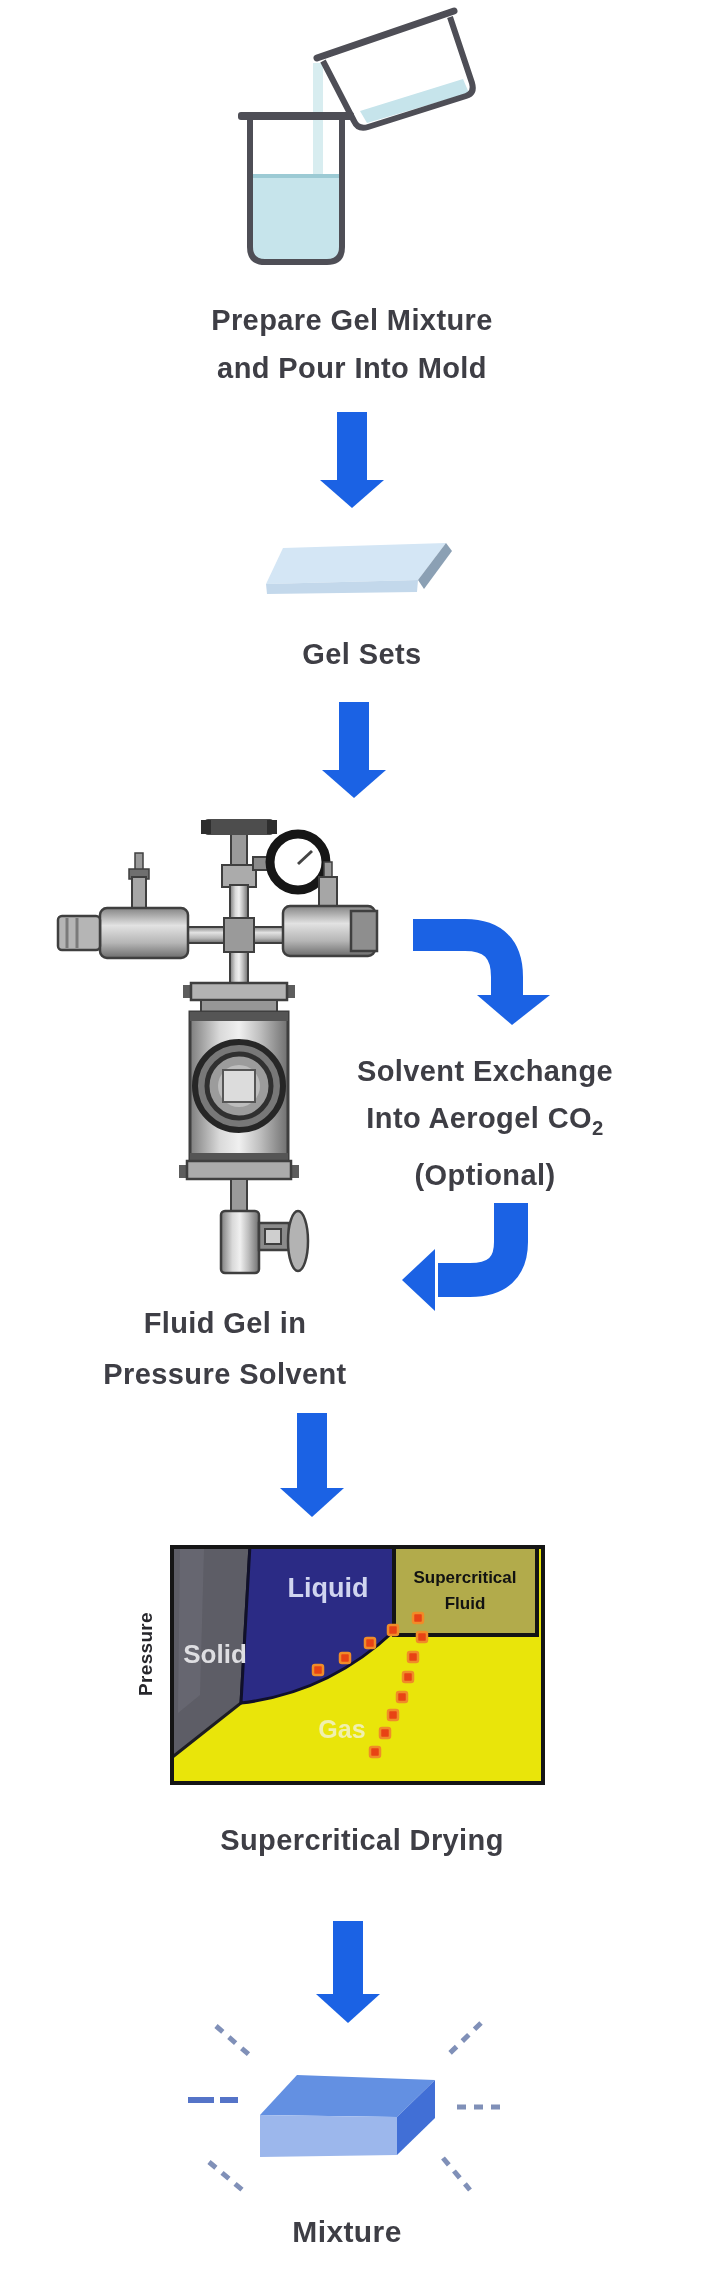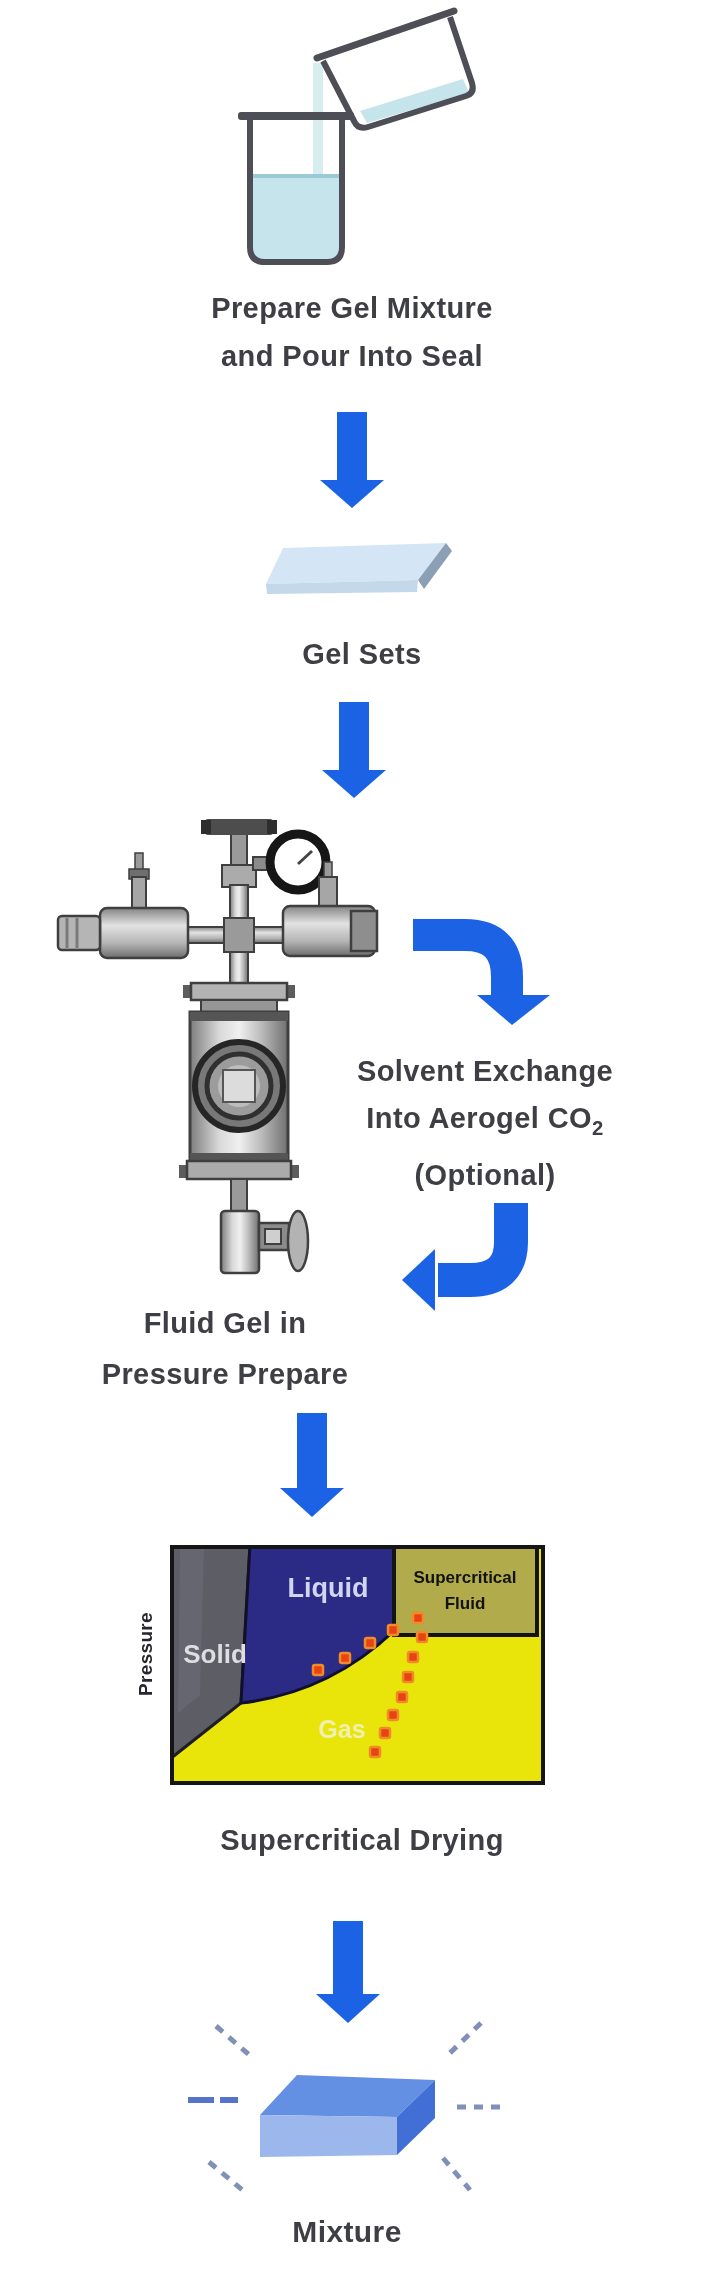--- a/index.html
+++ b/index.html
@@ -35,23 +35,23 @@
     <path d="M93,56 L124,116 Q128,125 138,122 L236,91 Q245,88 242,78 L220,12" fill="none" stroke="#4E4E56" stroke-width="6" stroke-linejoin="round"></path>
     <line x1="87" y1="53" x2="224" y2="6" stroke="#4E4E56" stroke-width="7" stroke-linecap="round"></line>
 
     <path d="M23,170 h86 v74 q0,11 -11,11 h-64 q-11,0 -11,-11 Z" fill="#C6E4EB"></path>
     <line x1="23" y1="171" x2="109" y2="171" stroke="#9CCAD4" stroke-width="4"></line>
 
     <path d="M20,113 V242 Q20,257 35,257 H97 Q112,257 112,242 V113" fill="none" stroke="#4E4E56" stroke-width="6"></path>
     <rect x="8" y="107" width="116" height="8" rx="3" fill="#4E4E56"></rect>
   </svg>
 
-  <div class="lbl lbl-main" style="left:92px;top:284px;width:520px">
+  <div class="lbl lbl-main" style="left:92px;top:296px;width:520px">
     <div>Prepare Gel Mixture</div>
-    <div>and Pour Into Seal</div>
+    <div>and Pour Into Mold</div>
   </div>
 
   <svg class="abs" style="left:320px;top:412px" width="64" height="96" viewBox="0 0 64 96">
     <rect x="17" y="0" width="30" height="71" fill="#1B62E4"></rect>
     <polygon points="0,68 64,68 32,96" fill="#1B62E4"></polygon>
   </svg>
 
   <svg class="abs" style="left:250px;top:538px" width="210" height="62" viewBox="0 0 210 62">
     <polygon points="33,10 196,5 168,42 16,46" fill="#D4E6F5"></polygon>
     <polygon points="196,5 202,13 174,51 168,42" fill="#8BA0B4"></polygon>
@@ -150,21 +150,21 @@
     <div>(Optional)</div>
   </div>
 
   <svg class="abs" style="left:350px;top:1190px" width="180" height="140" viewBox="0 0 180 140">
     <path d="M161,13 L161,52 Q161,90 120,90 L88,90" fill="none" stroke="#1B62E4" stroke-width="34"></path>
     <polygon points="85,59 85,121 52,90" fill="#1B62E4"></polygon>
   </svg>
 
   <div class="lbl lbl-main" style="left:0px;top:1298px;width:450px;line-height:51px">
     <div>Fluid Gel in</div>
-    <div>Pressure Prepare</div>
+    <div>Pressure Solvent</div>
   </div>
 
   <svg class="abs" style="left:280px;top:1413px" width="64" height="104" viewBox="0 0 64 104">
     <rect x="17" y="0" width="30" height="78" fill="#1B62E4"></rect>
     <polygon points="0,75 64,75 32,104" fill="#1B62E4"></polygon>
   </svg>
 
   <div class="abs" style="left:128px;top:1545px;width:430px;height:280px">
     <div class="axis-lbl" style="left:-92px;top:98px;width:220px;transform:rotate(-90deg)">Pressure</div>
     <svg style="position:absolute;left:42px;top:0" width="375" height="240" viewBox="0 0 375 240">

